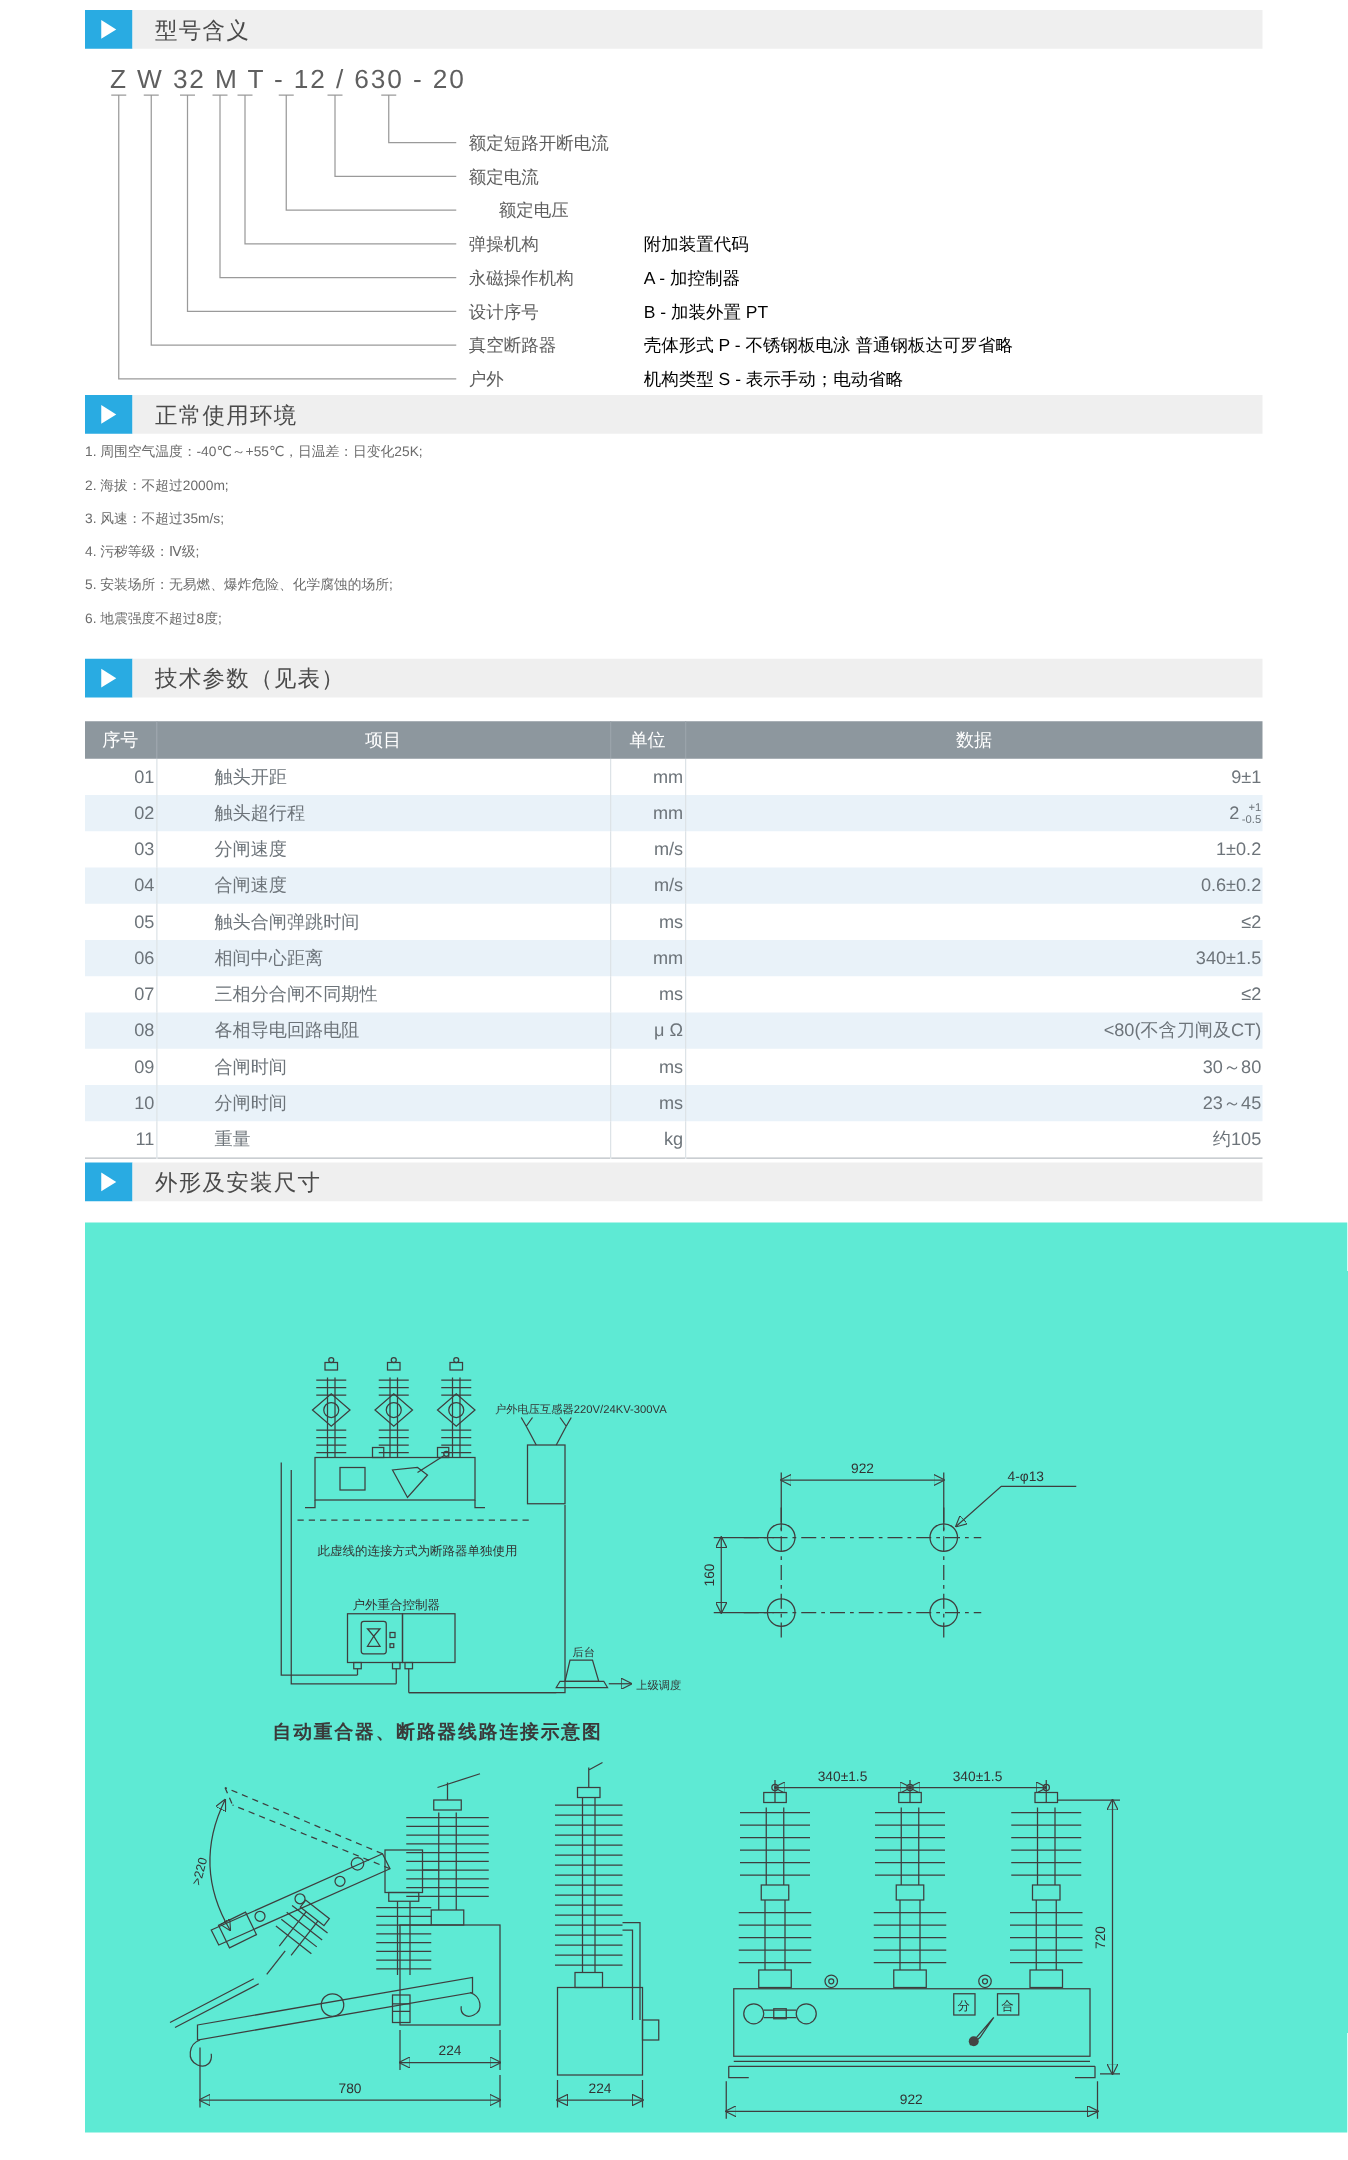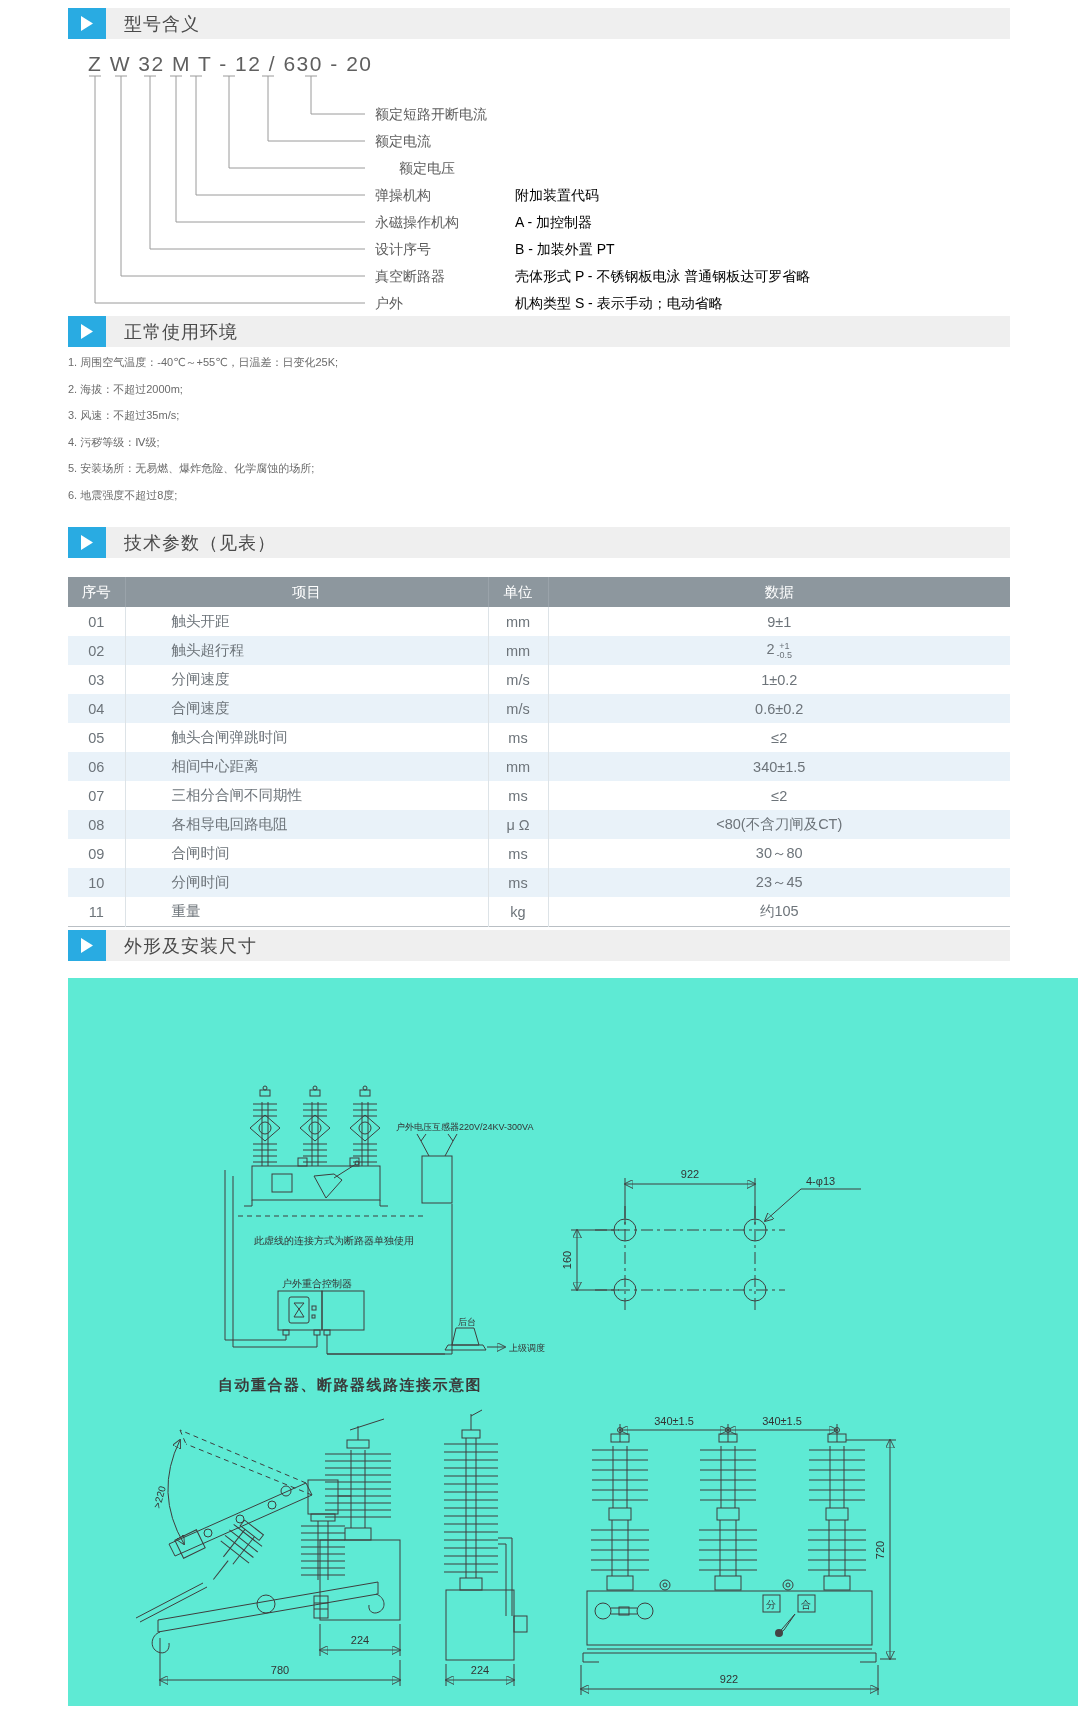--- a/index.html
+++ b/index.html
@@ -16,21 +16,21 @@
   .model-lines{position:absolute;left:68px;top:50px;}
   .mlabel{position:absolute;left:375px;height:20px;line-height:20px;font-size:14px;color:#5d5d5d;white-space:nowrap;}
   .mnote{position:absolute;left:515px;height:20px;line-height:20px;font-size:14px;color:#000000;white-space:nowrap;}
   
   .envitem{position:absolute;left:68px;height:20px;line-height:20px;font-size:11px;color:#6b6b6b;white-space:nowrap;}
   
   .params{position:absolute;left:68px;top:577px;width:942px;border-collapse:collapse;table-layout:fixed;
           font-size:14.5px;color:#6d747a;border-bottom:1px solid #b9bfc4;}
   .params th{background:#8d979e;color:#ffffff;font-weight:normal;height:28px;border-right:1px solid #9aa3aa;font-family:Liberation Mono, monospace;}
   .params th:last-child{border-right:none;text-align:center;}
-  .params td{height:27px;text-align:center;border-right:1px solid #dde3e7;}
+  .params td{height:27px;text-align:right;border-right:1px solid #dde3e7;}
   .params td:last-child{border-right:none;}
   .params tbody tr:nth-child(even){background:#e9f2f9;}
   .params td.item{text-align:left;padding-left:46px;}
   .tolstack{display:inline-flex;flex-direction:column;font-size:9px;line-height:9px;vertical-align:middle;margin-left:2px;font-style:normal;}
   .tolstack i{font-style:normal;}
   
   .panel{position:absolute;left:68px;top:978px;width:1076px;height:728px;background:#5eead4;}
   .draw path,.draw line,.draw rect,.draw circle,.draw polygon,.draw polyline{stroke:#3e3e3e;fill:none;stroke-width:1;}
   .draw .thick{stroke-width:1.8;}
   .draw .dash{stroke-dasharray:5,4;}

